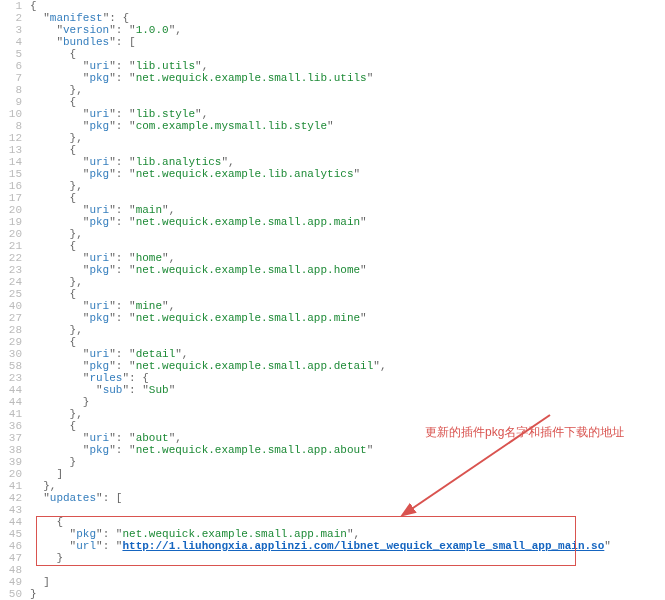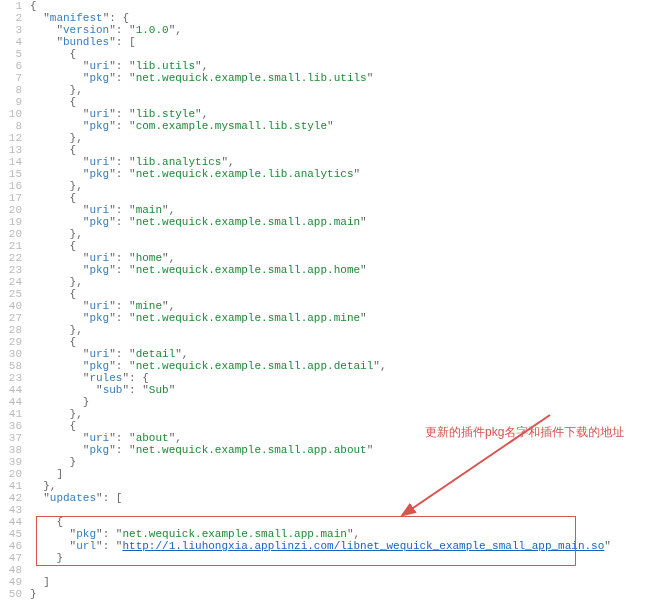--- a/index.html
+++ b/index.html
@@ -4,21 +4,21 @@
 <style>
   html,body{margin:0;padding:0;background:#fff;font-family:Consolas,"Courier New",monospace;font-size:11px;color:#333;}
   .wrap{width:665px;height:600px;position:relative;overflow:hidden;}
   .gutter{position:absolute;top:0;left:0;width:26px;color:#bbb;text-align:right;padding-right:4px;box-sizing:border-box;}
   .gutter div{height:12px;line-height:12px;}
   .code{position:absolute;top:0;left:30px;white-space:pre;}
   .code div{height:12px;line-height:12px;}
   .p{color:#666;} 
   .k{color:#357EBD;} 
   .s{color:#1d8a36;} 
-  .url{color:#1565c0;text-decoration:underline;}
+  .url{color:#1565c0;text-decoration:underline;font-weight:bold;}
   .highlight{position:absolute;border:1px solid #d9534f;box-sizing:border-box;}
   .comment{position:absolute;color:#d9534f;font-family:"Microsoft YaHei",sans-serif;font-size:12px;}
   .arrow{position:absolute;}
 </style>
 </head>
 <body>
 
 <div class="wrap">
 
   <div class="gutter" id="gutter">

